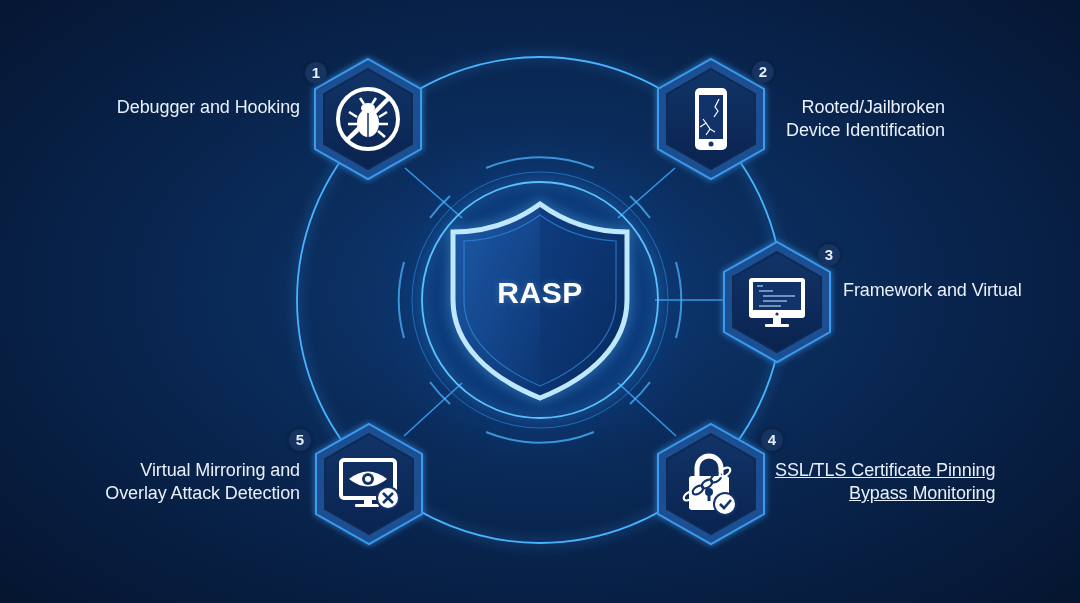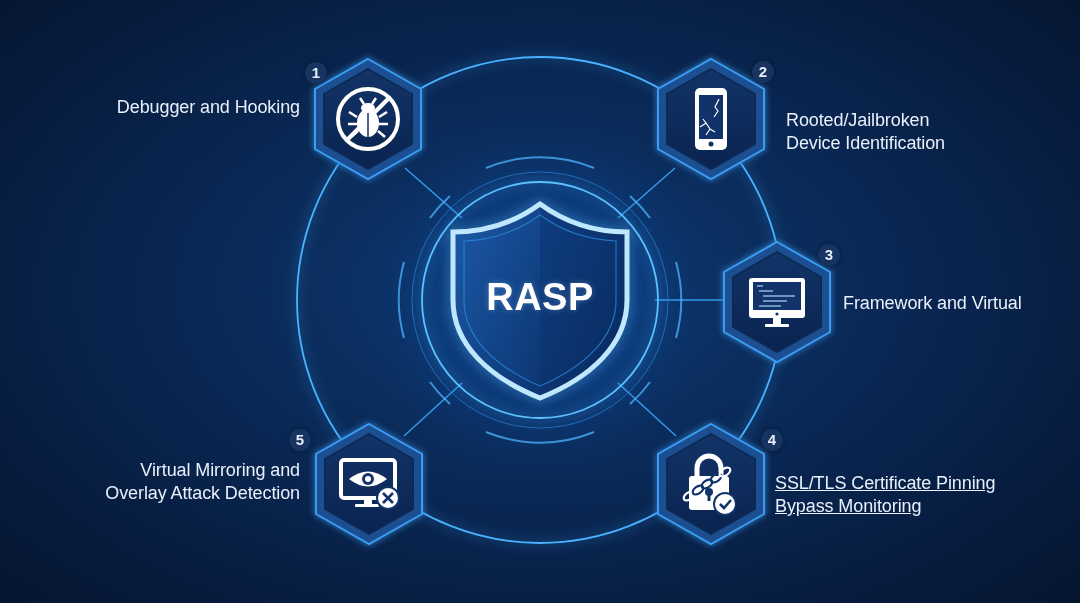--- a/index.html
+++ b/index.html
@@ -6,32 +6,32 @@
   body {
     width: 1080px; height: 603px; overflow: hidden; position: relative;
     background: radial-gradient(ellipse 70% 75% at 50% 48%, #0d3a73 0%, #0a2a58 40%, #071d40 75%, #05152f 100%);
     font-family: "Liberation Sans", "DejaVu Sans", sans-serif;
   }
   #stage { position: absolute; left: 0; top: 0; width: 1080px; height: 603px; }
   .label {
     position: absolute; color: #e9f0fb; font-size: 18px; line-height: 23px;
     white-space: nowrap; letter-spacing: -0.1px;
   }
-  .label.right { text-align: left; margin-top: 13px; }
+  .label.right { text-align: right; }
   .label.left { text-align: right; }
   .label span { display: block; }
   .badge {
     position: absolute; width: 22px; height: 22px; border-radius: 50%;
     background: #17335f; color: #e6eefc; font-size: 15px; font-weight: bold;
     line-height: 22px; text-align: center;
     box-shadow: 0 0 4px rgba(0,0,0,0.4);
   }
   .center-title {
     position: absolute; left: 440px; top: 276px; width: 200px; text-align: center;
-    color: #ffffff; font-size: 38px; font-weight: bold; letter-spacing: 0.5px;
+    color: #ffffff; font-size: 30px; font-weight: bold; letter-spacing: 0.5px;
     text-shadow: 0 0 6px rgba(140,200,255,0.35);
   }
 </style>
 </head>
 <body>
 
 <svg id="stage" width="1080" height="603" viewBox="0 0 1080 603" xmlns="http://www.w3.org/2000/svg">
   <defs>
     <radialGradient id="centerGlow" cx="50%" cy="50%" r="50%">
       <stop offset="0%" stop-color="#1a6ad0" stop-opacity="0.55"></stop>

